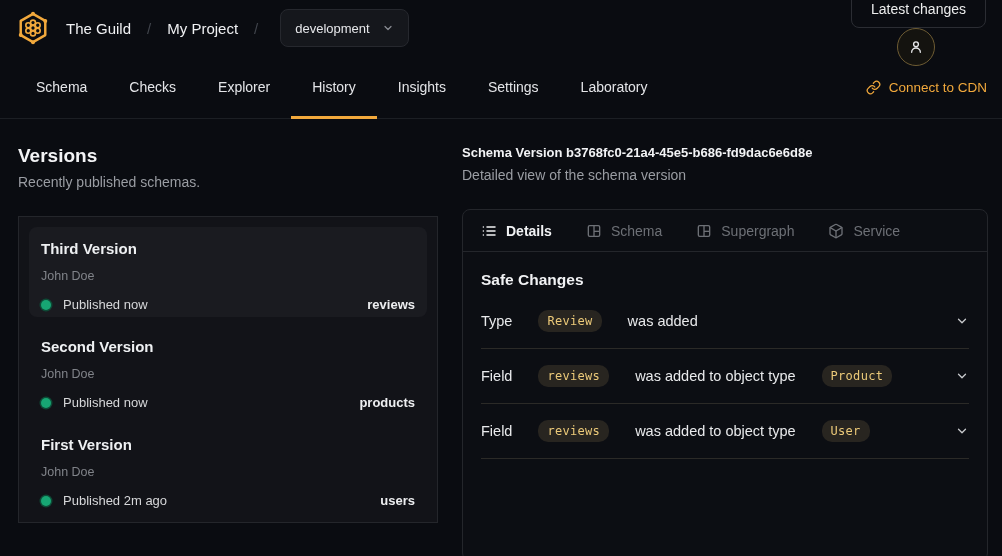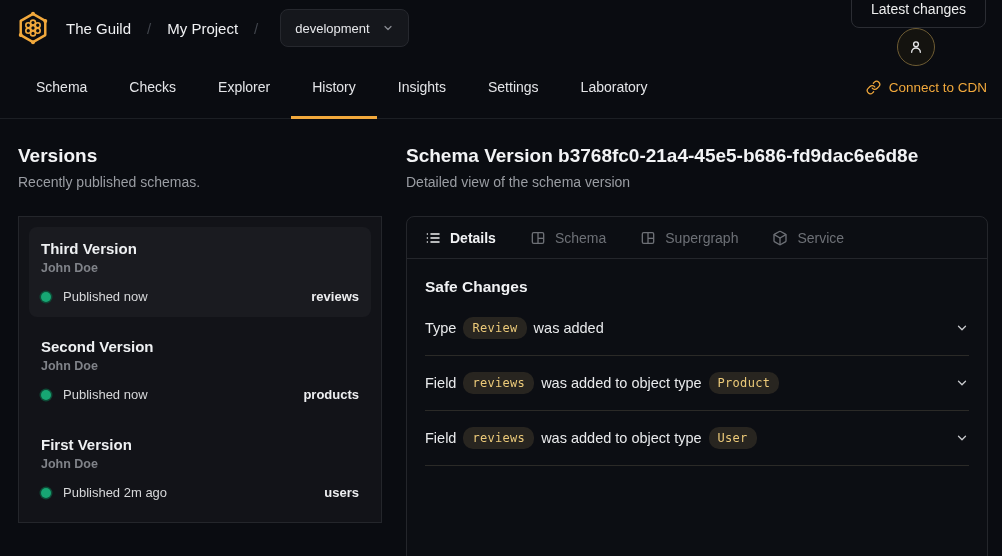--- a/index.html
+++ b/index.html
@@ -69,37 +69,37 @@
   .nav-tab.active::after{
     content:"";position:absolute;left:0;right:0;bottom:-1px;height:3px;background:var(--accent);
   }
   .cdn-link{
     margin-left:auto;align-self:center;display:flex;align-items:center;gap:8px;
     color:var(--accent);font-size:13.5px;cursor:pointer;
   }
 
   
   .main{display:flex;height:437px;}
-  .col-left{flex:none;width:364px;margin-left:18px;margin-right:24px;}
+  .col-left{flex:none;width:420px;margin-left:18px;margin-right:24px;}
   .col-right{flex:1;margin-right:14px;min-width:0;}
   .panel-title{margin-top:26px;font-size:19px;font-weight:700;color:#f2f3f5;}
   .panel-sub{margin-top:7px;font-size:14px;color:var(--text-dim);}
-  .detail-title{margin-top:26px;font-size:19px;font-weight:700;color:#f2f3f5;white-space:nowrap;}
+  .detail-title{margin-top:26px;font-size:13px;font-weight:700;color:#f2f3f5;white-space:nowrap;}
 
   
   .versions-box{
     margin-top:26px;background:var(--panel-bg);border:1px solid var(--border);
     border-radius:0;padding:10px;height:307px;
   }
   .version-item{
     border-radius:8px;padding:13px 12px;cursor:pointer;margin-bottom:8px;height:90px;
   }
   .version-item.selected{background:var(--selected-bg);}
   .v-name{font-size:15px;font-weight:700;color:#eef0f2;}
-  .v-author{margin-top:4px;font-size:12.5px;color:var(--text-faint);font-weight:bold;}
+  .v-author{margin-top:12px;font-size:12.5px;color:var(--text-faint);}
   .v-meta{margin-top:14px;display:flex;align-items:center;}
   .v-dot{
     width:10px;height:10px;border-radius:50%;background:var(--green);
     box-shadow:0 0 0 1.5px #0e4a36;margin-right:12px;flex:none;
   }
   .v-status{font-size:13px;color:#d6d7d9;}
   .v-service{margin-left:auto;font-size:13px;font-weight:700;color:#edeef0;}
 
   
   .detail-card{
@@ -109,21 +109,21 @@
   .detail-tabs{
     height:42px;display:flex;align-items:center;gap:34px;padding:0 18px;
     border-bottom:1px solid var(--border);
   }
   .detail-tab{display:flex;align-items:center;gap:9px;font-size:14px;color:#6d7076;cursor:pointer;}
   .detail-tab.active{color:#f1f2f4;font-weight:700;}
   .detail-body{padding:0 18px;}
   .section-title{margin-top:19px;font-size:15.5px;font-weight:700;color:#f1f2f4;}
   .changes{list-style:none;margin-top:5px;}
   .change-row{
-    display:flex;align-items:center;gap:7px;padding:16px 0;
+    display:flex;align-items:center;gap:26px;padding:16px 0;
     border-bottom:1px solid var(--divider);cursor:pointer;
   }
   .change-text{font-size:14.5px;color:#e9eaec;}
   .badge{
     font-family:"DejaVu Sans Mono", monospace;font-size:12px;letter-spacing:.3px;
     color:var(--badge-text);background:var(--badge-bg);border-radius:10px;padding:4px 9px;
   }
   .row-chev{margin-left:auto;color:#c9cbce;cursor:pointer;}
 </style>
 </head>

